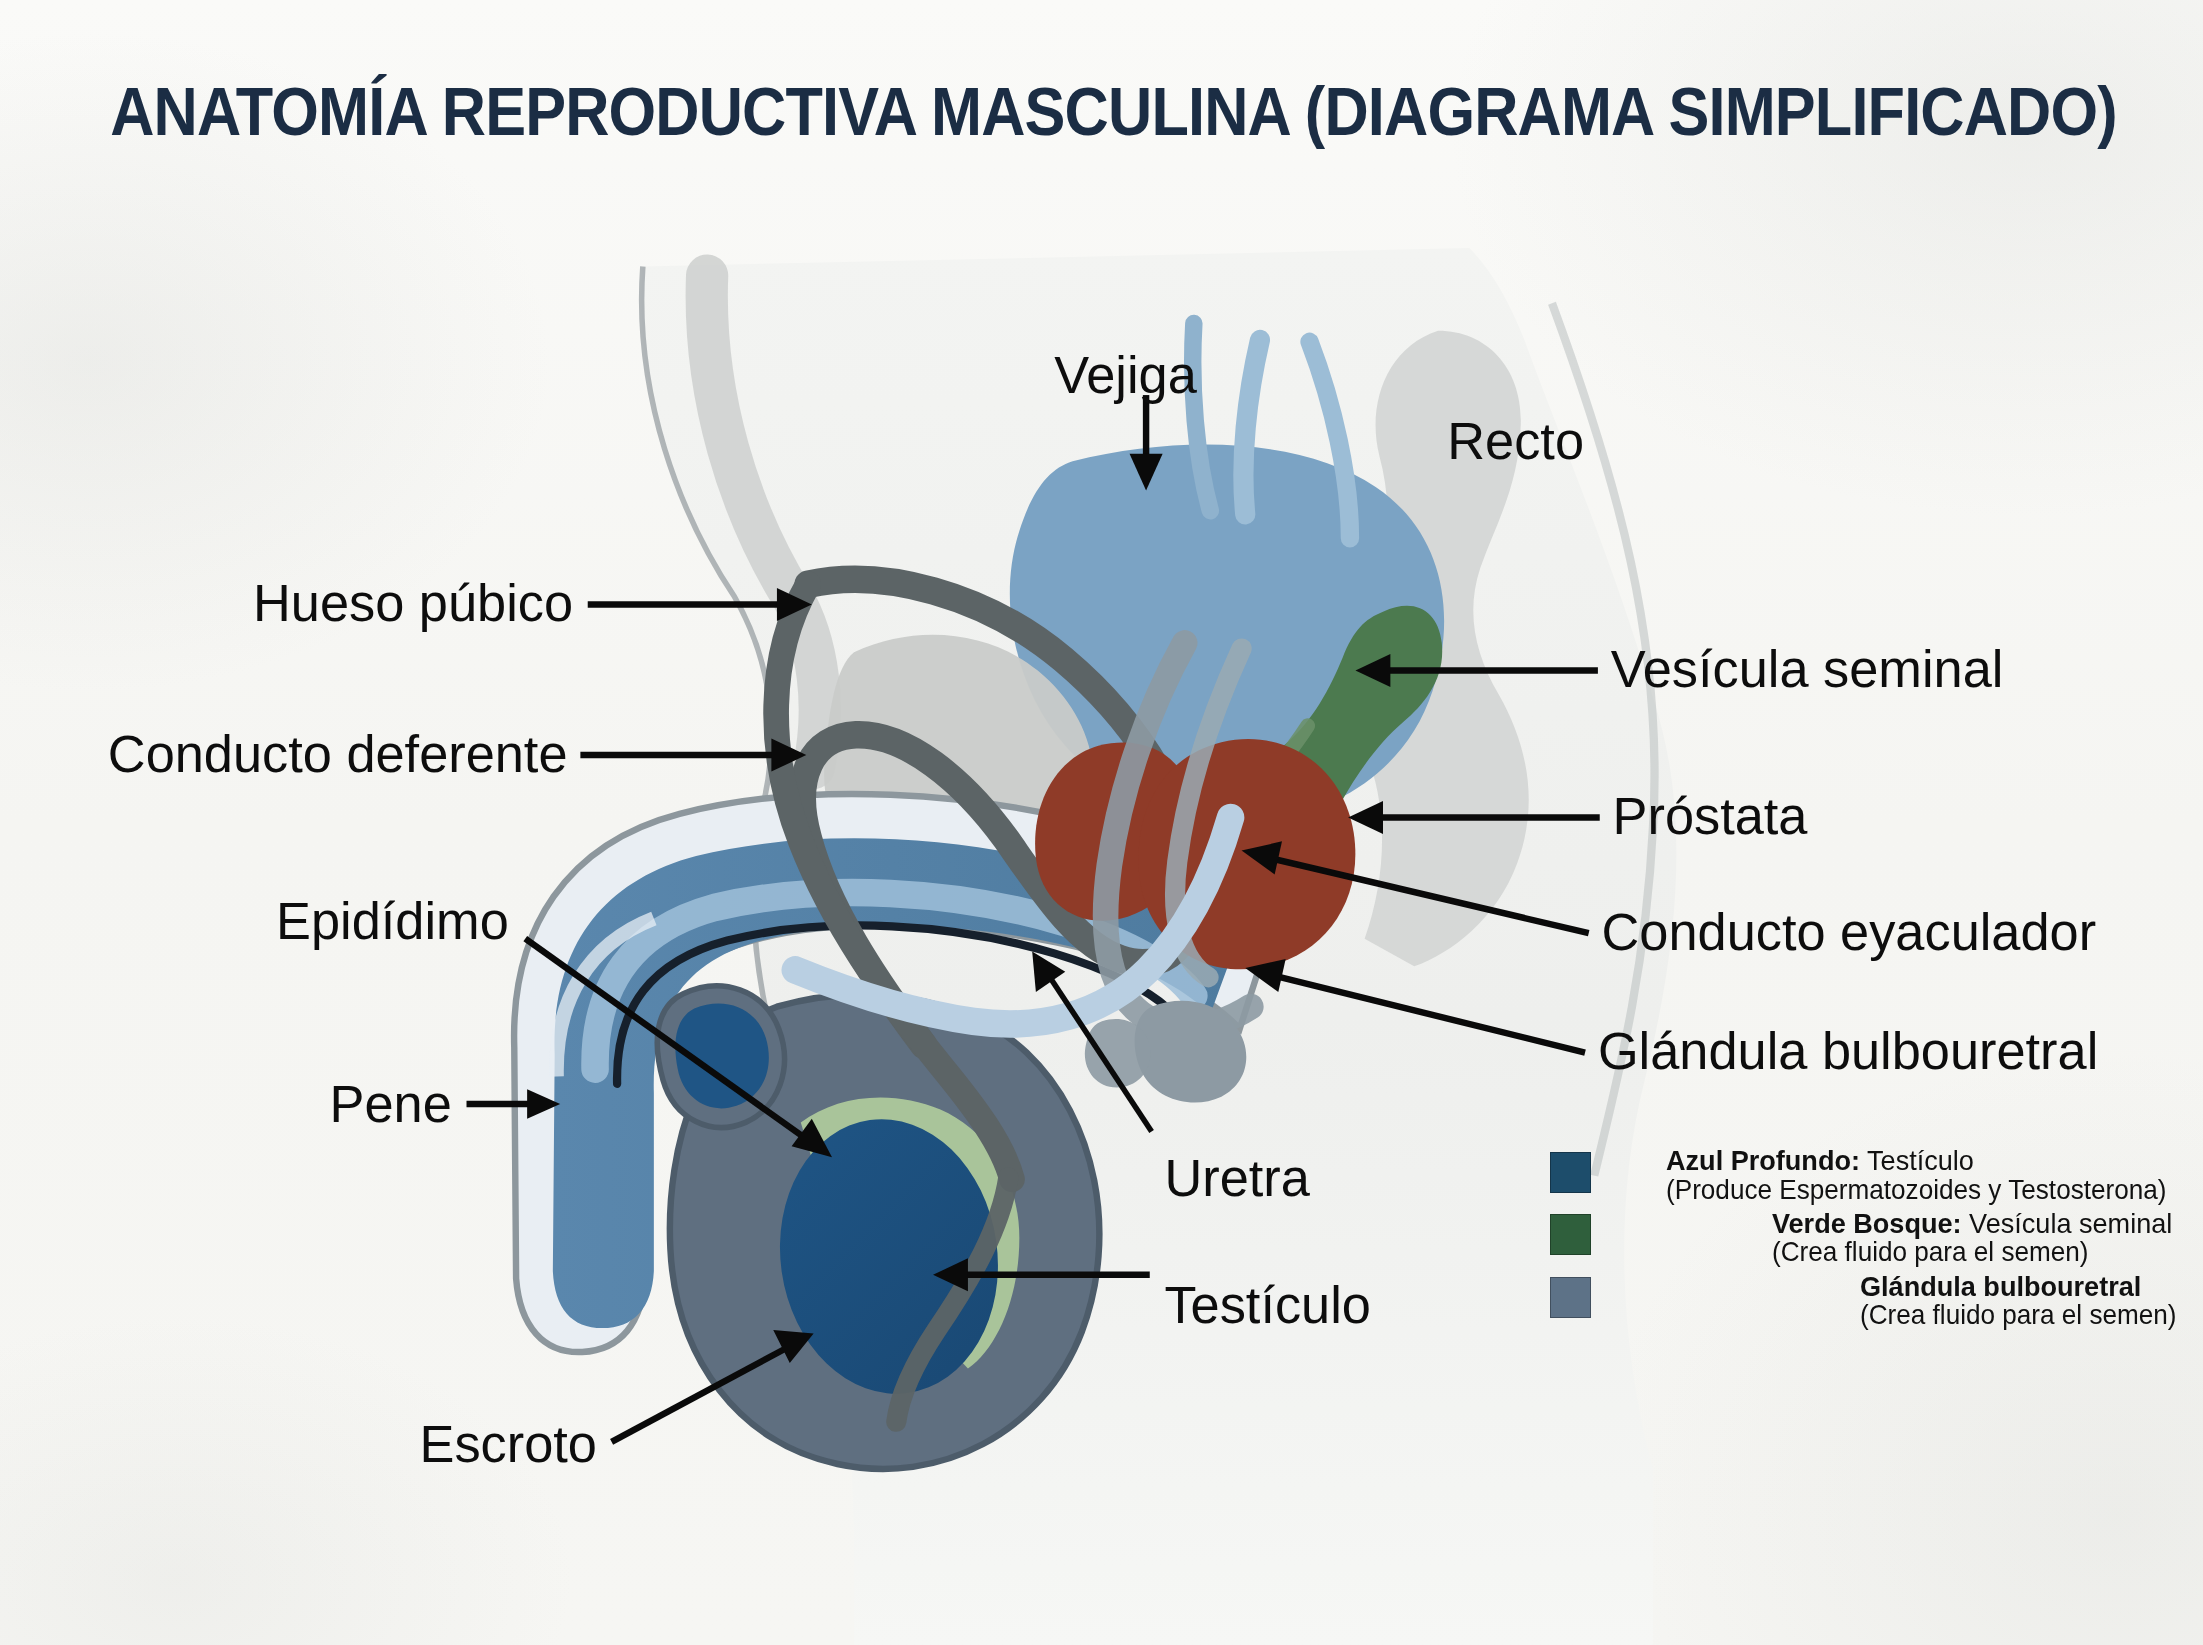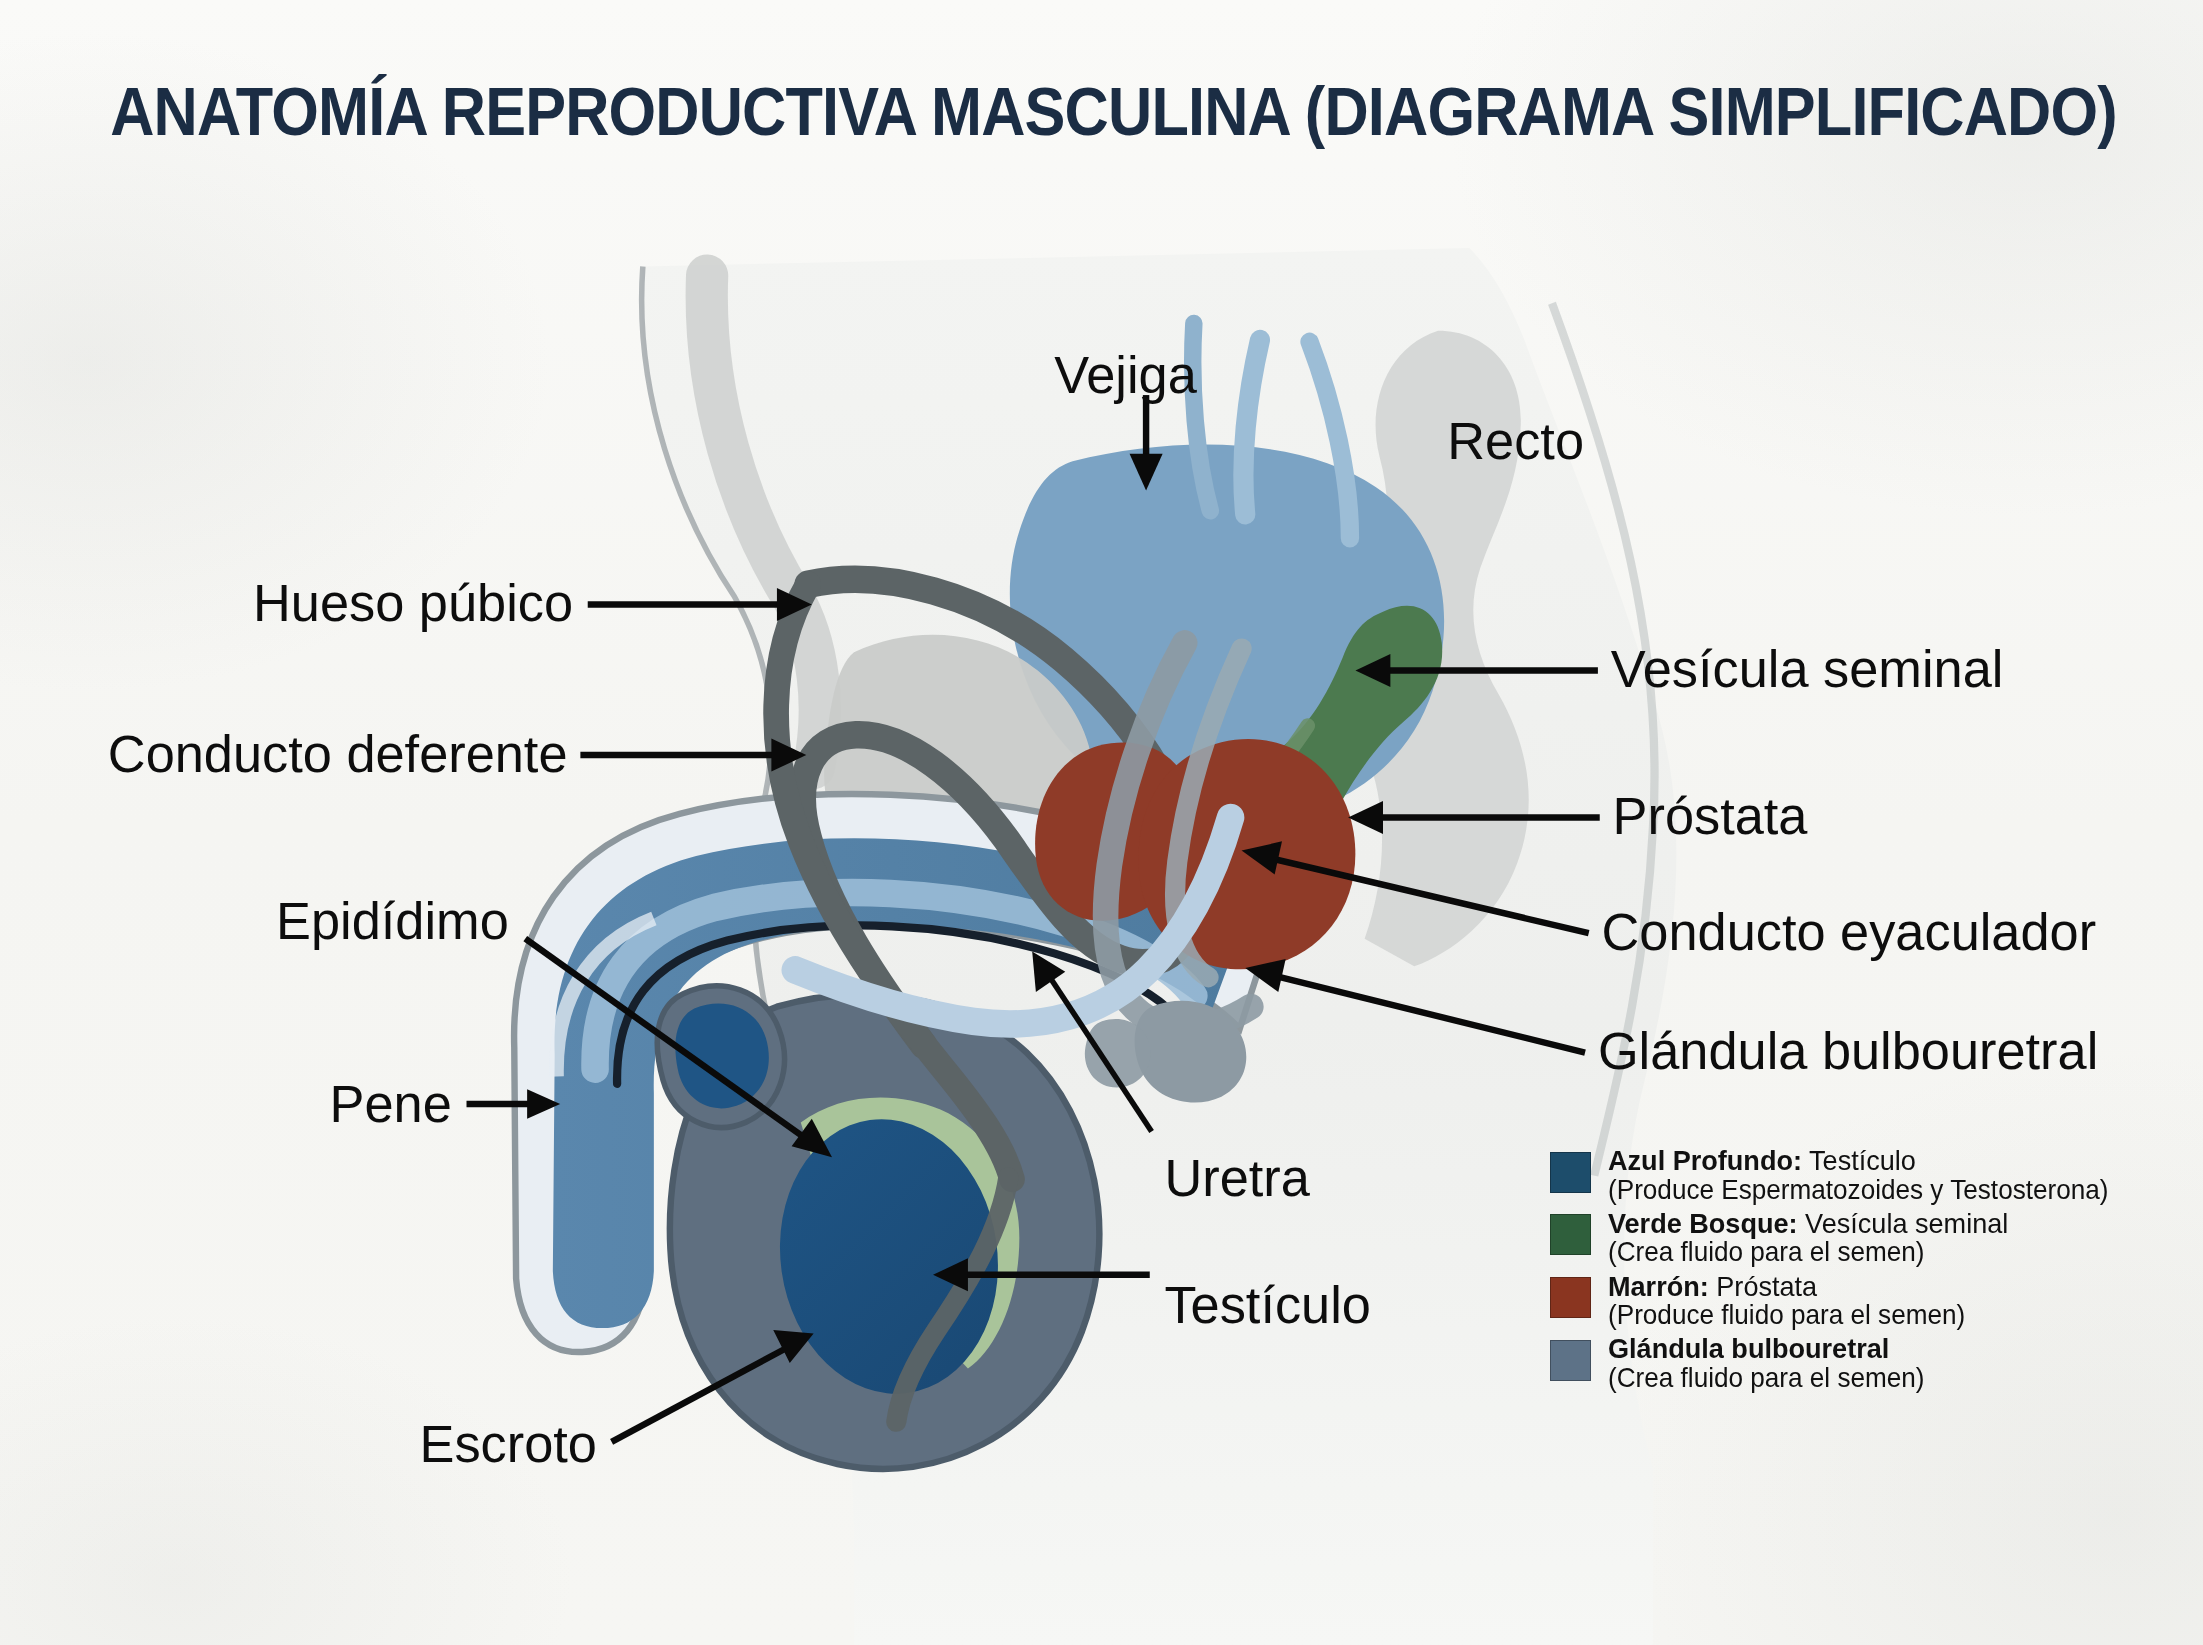--- a/index.html
+++ b/index.html
@@ -39,21 +39,21 @@
     font-size:57px;fill:#0d0d0d;
     transform-box:fill-box;
   }
   .anno-label.cond{font-size:57px;}
   .leader{stroke:#0a0a0a;stroke-width:7;fill:none;stroke-linecap:butt;}
   .leader-thin{stroke:#0a0a0a;stroke-width:6;fill:none;}
   
   #legend{
     position:absolute;left:1550px;top:1146px;width:643px;
   }
-  .legend-row{display:flex;align-items:flex-start;margin-bottom:4.6px;}
+  .legend-row{display:flex;align-items:flex-start;margin-bottom:4.6px;justify-content:space-between;}
   .legend-swatch{
     width:39px;height:39px;flex:0 0 39px;margin-top:5.5px;margin-right:16.5px;
     border:0.9px solid rgba(0,0,0,.30);
   }
   .legend-text{
     font-size:28.5px;line-height:1.04;color:#111;
     font-family:"Liberation Sans","DejaVu Sans",sans-serif;
     transform:scaleX(.95);transform-origin:left center;
   }
   .legend-head{font-weight:bold;}
@@ -387,27 +387,20 @@
     </div>
   </div>
   <div class="legend-row">
     <div class="legend-swatch" style="background-color: rgb(47, 95, 60);"></div>
     <div class="legend-text">
       <span class="legend-head">Verde Bosque</span><span class="legend-head">:</span><span class="legend-organ"> Vesícula seminal</span>
       <span class="legend-desc">(Crea fluido para el semen)</span>
     </div>
   </div>
   <div class="legend-row">
-    <div class="legend-swatch" style="background-color: rgb(138, 53, 32);"></div>
-    <div class="legend-text">
-      <span class="legend-head">Marrón</span><span class="legend-head">:</span><span class="legend-organ"> Próstata</span>
-      <span class="legend-desc">(Produce fluido para el semen)</span>
-    </div>
-  </div>
-  <div class="legend-row">
     <div class="legend-swatch" style="background-color: rgb(93, 114, 135);"></div>
     <div class="legend-text">
       <span class="legend-head">Glándula bulbouretral</span><span class="legend-head"></span><span class="legend-organ"></span>
       <span class="legend-desc">(Crea fluido para el semen)</span>
     </div>
   </div>
 </div>
 
 
 </body></html>

